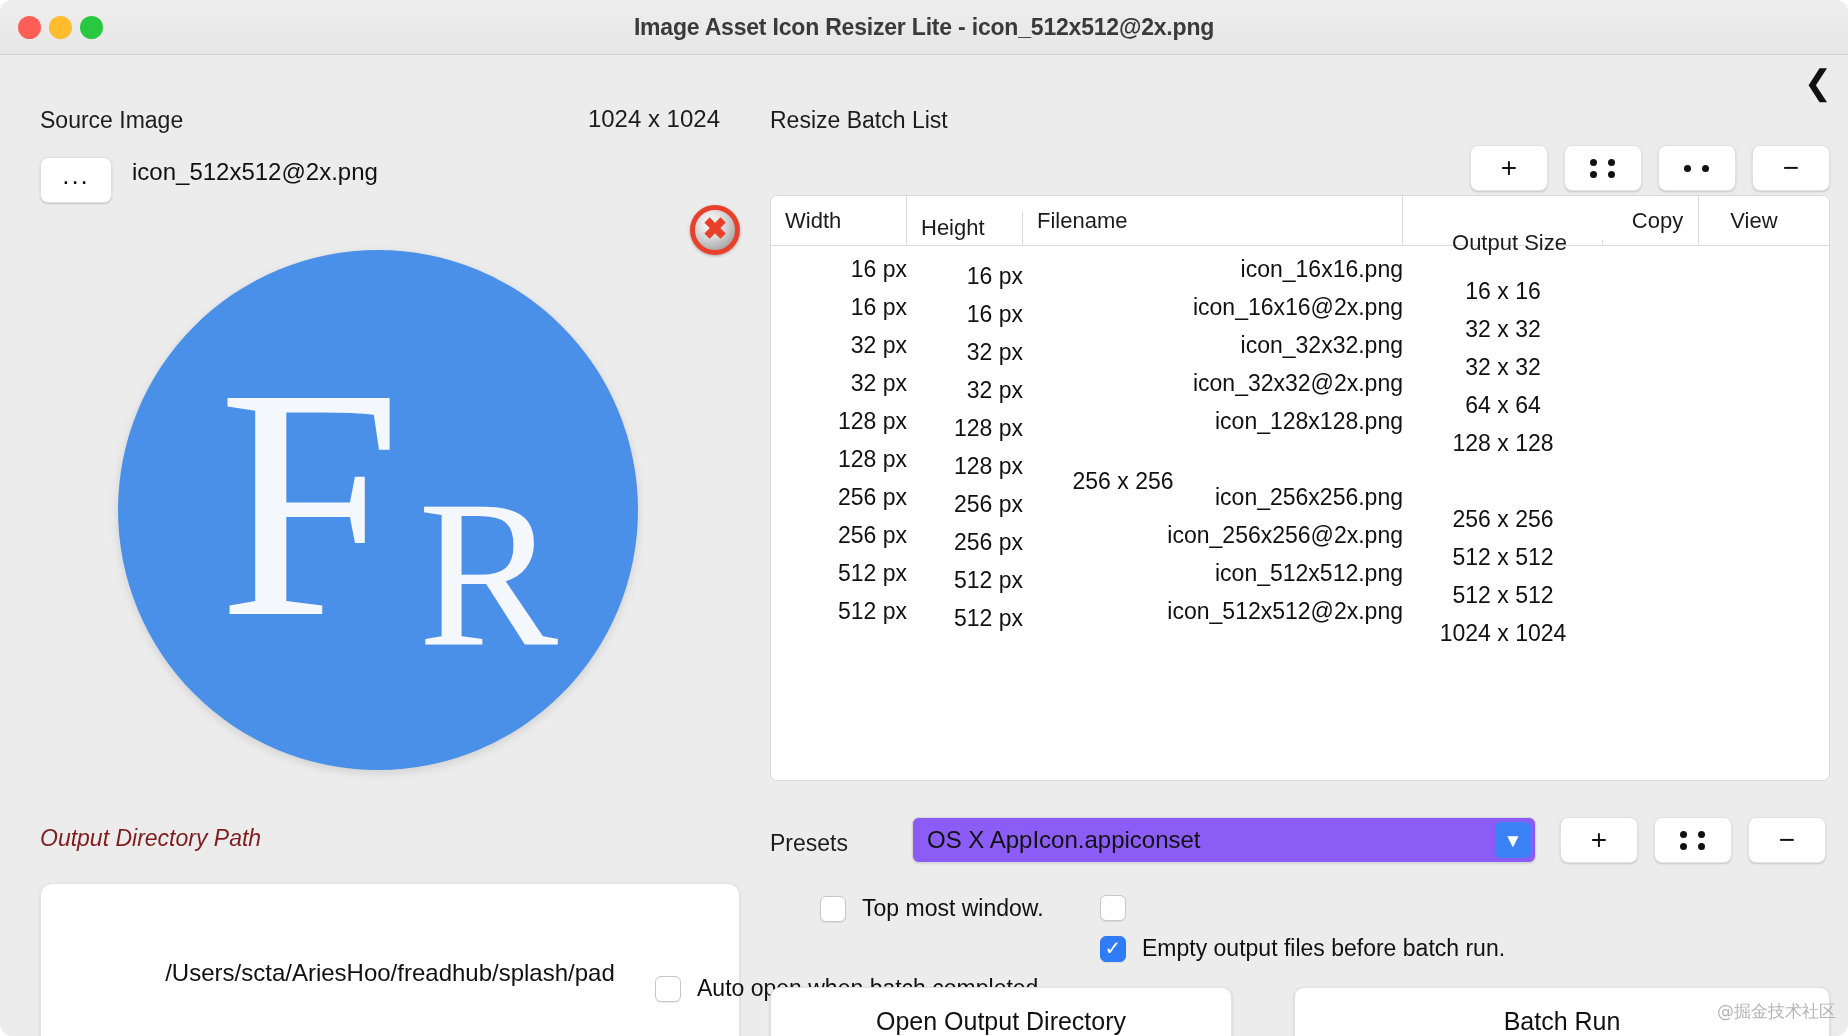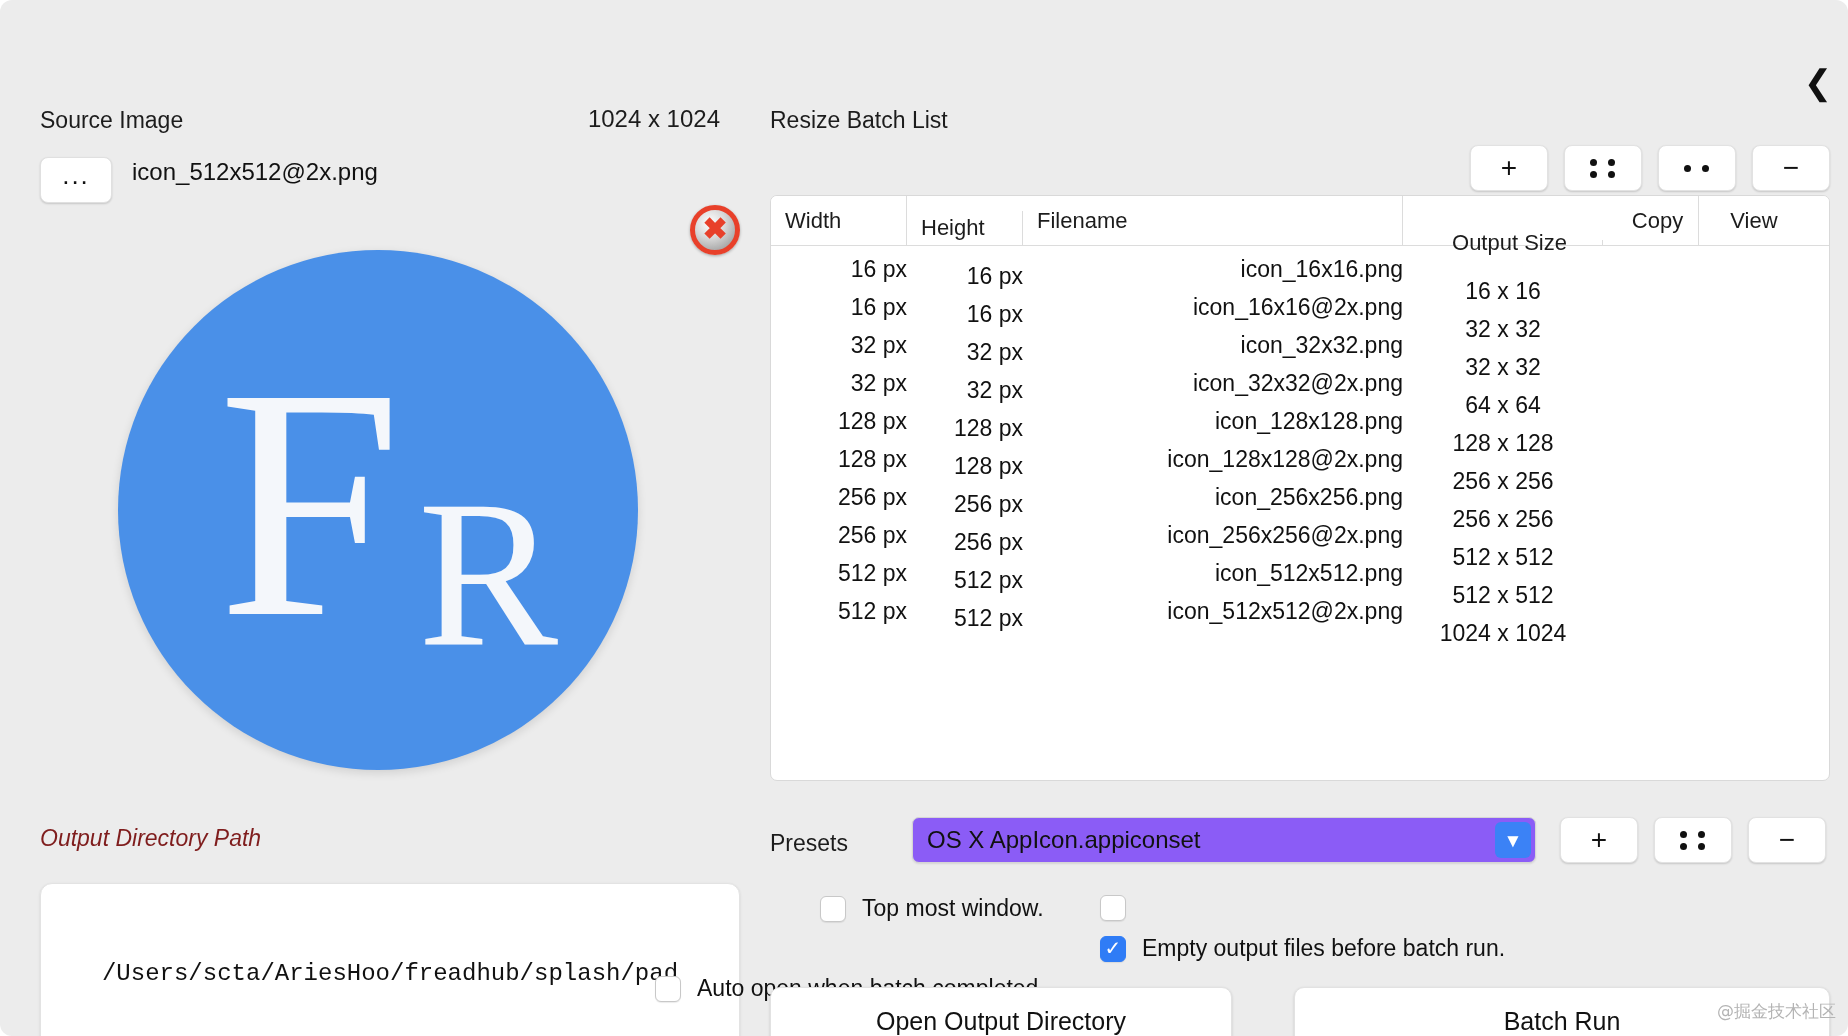--- a/index.html
+++ b/index.html
@@ -115,21 +115,21 @@
   }
   #outdir-box {
     position: absolute; left: 40px; top: 828px;
     width: 700px; height: 180px;
     background: #ffffff; border-radius: 12px;
     border: 1px solid #e3e3e3;
     box-shadow: 0 1px 3px rgba(0,0,0,0.10);
     display: flex; align-items: center; justify-content: center;
     text-align: center;
   }
-  #outdir-value { font-size: 24px; color: #111; font-family: Liberation Mono, monospace; }
+  #outdir-value { font-size: 24px; color: #111; }
 
   
   #right-panel { position: absolute; left: 760px; top: 55px; width: 1088px; height: 981px; }
 
   #batch-label {
     position: absolute; left: 10px; top: 52px;
     font-size: 23px; color: #1c1c1c;
   }
   #list-toolbar {
     position: absolute; right: 18px; top: 90px;
@@ -247,20 +247,28 @@
     position: absolute; right: 12px; bottom: 13px;
     font-size: 17px; color: #b4b4b4;
     font-family: "DejaVu Sans", sans-serif;
   }
 </style>
 </head>
 <body>
 
 <div id="app">
 
+  <div id="titlebar">
+    <div id="traffic">
+      <div class="dot red"></div>
+      <div class="dot yellow"></div>
+      <div class="dot green"></div>
+    </div>
+    <div id="window-title">Image Asset Icon Resizer Lite - icon_512x512@2x.png</div>
+  </div>
 
   <div id="collapse-btn">❮</div>
 
   <div id="left-panel">
 
     <div id="source-label">Source Image</div>
     <div id="source-dims">1024 x 1024</div>
 
     <div id="browse-btn">...</div>
     <div id="source-filename">icon_512x512@2x.png</div>
@@ -355,21 +363,20 @@
             <div class="td col-w">128 px</div>
             <div class="td col-h">128 px</div>
             <div class="td col-f">icon_128x128.png</div>
             <div class="td col-o">128 x 128</div>
             <div class="td col-c"></div>
             <div class="td col-v"></div>
           </div>
           <div class="trow">
             <div class="td col-w">128 px</div>
             <div class="td col-h">128 px</div>
-            <div class="td col-f">icon_128x128@2x.png</div>
             <div class="td col-o">256 x 256</div>
             <div class="td col-c"></div>
             <div class="td col-v"></div>
           </div>
           <div class="trow">
             <div class="td col-w">256 px</div>
             <div class="td col-h">256 px</div>
             <div class="td col-f">icon_256x256.png</div>
             <div class="td col-o">256 x 256</div>
             <div class="td col-c"></div>

